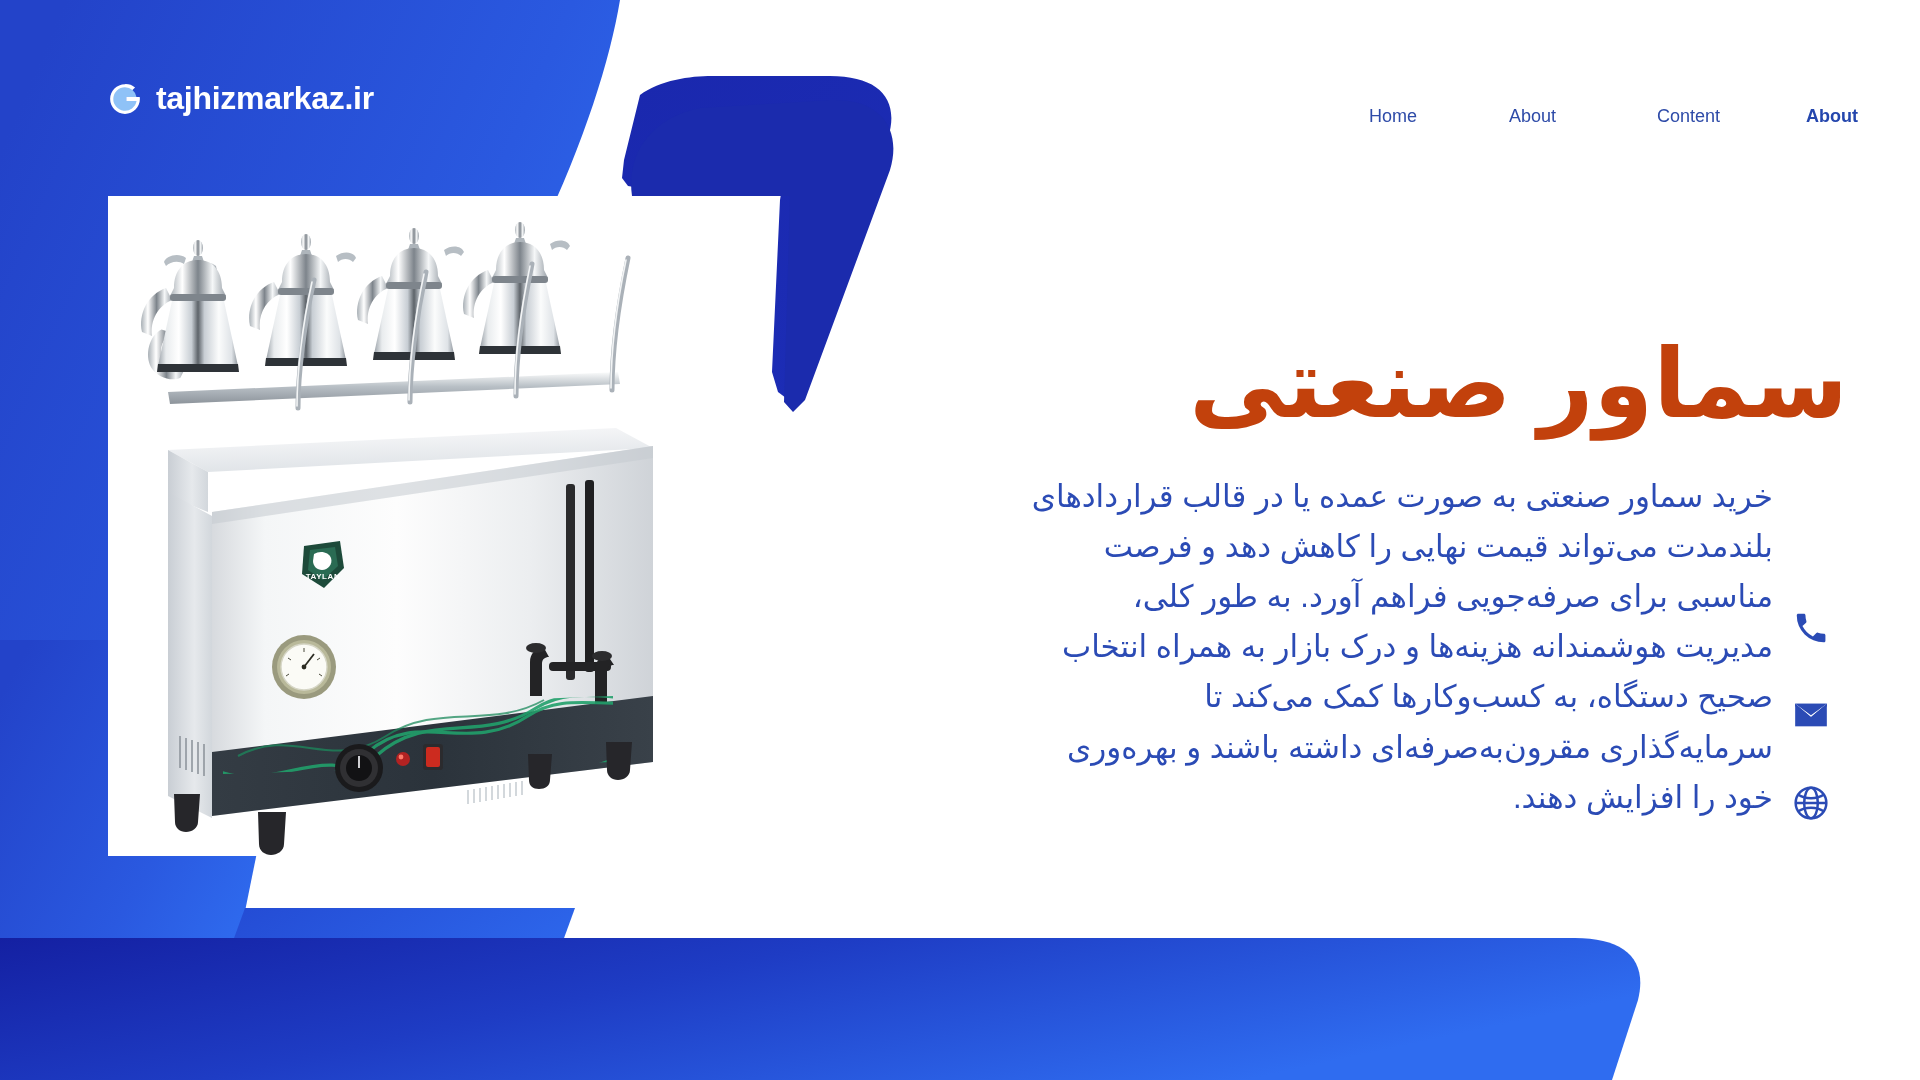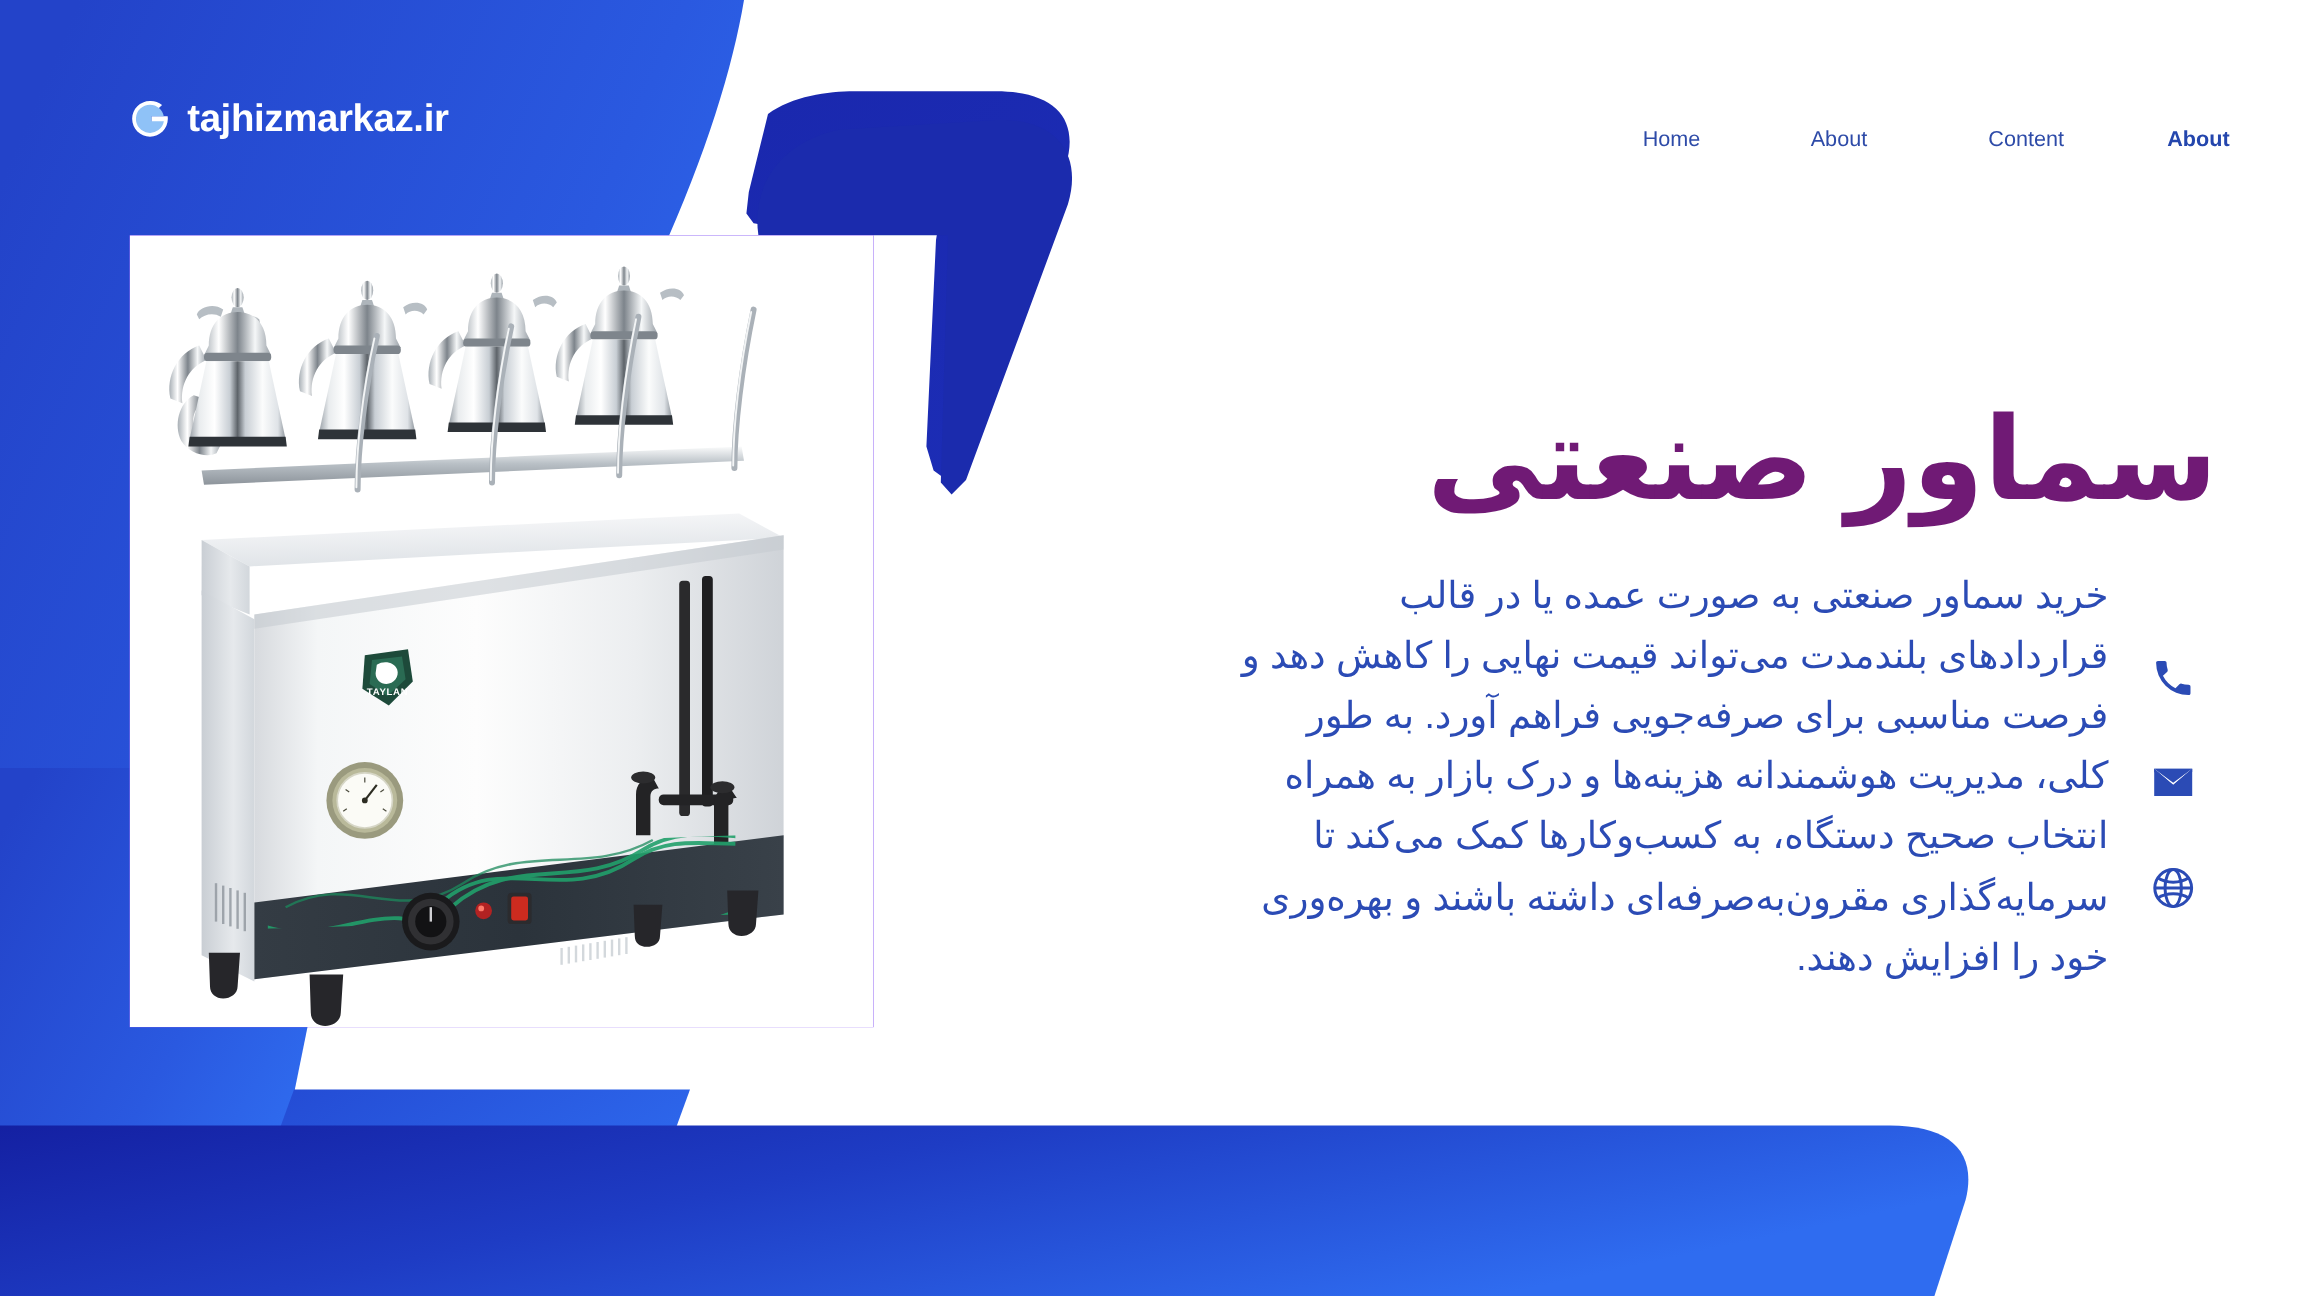--- a/index.html
+++ b/index.html
@@ -56,28 +56,28 @@
   .product-svg { position:absolute; left:0; top:0; width:620px; height:660px; }
 
   
   .content {
     position:absolute; right:72px; top:330px;
     width:820px;
     z-index:5;
     direction:rtl; text-align:right;
   }
   .headline {
-    color:#701a75;
+    color:#c2410c;
     font-size:96px; font-weight:bold;
     line-height:1.12;
     letter-spacing:0px;
     direction:rtl;
     margin-bottom:34px;
   }
-  .body-row { display:flex; flex-direction:row-reverse; align-items:center; gap:16px; }
+  .body-row { display:flex; flex-direction:row-reverse; align-items:flex-end; gap:0; }
   .body-text {
     color:#2b4bb5;
     font-size:31px; line-height:1.62;
     direction:rtl; text-align:right;
     width:745px;
     font-weight:normal;
   }
   .contact-icons {
     width:75px; flex:none;
     display:flex; flex-direction:column; align-items:center;

